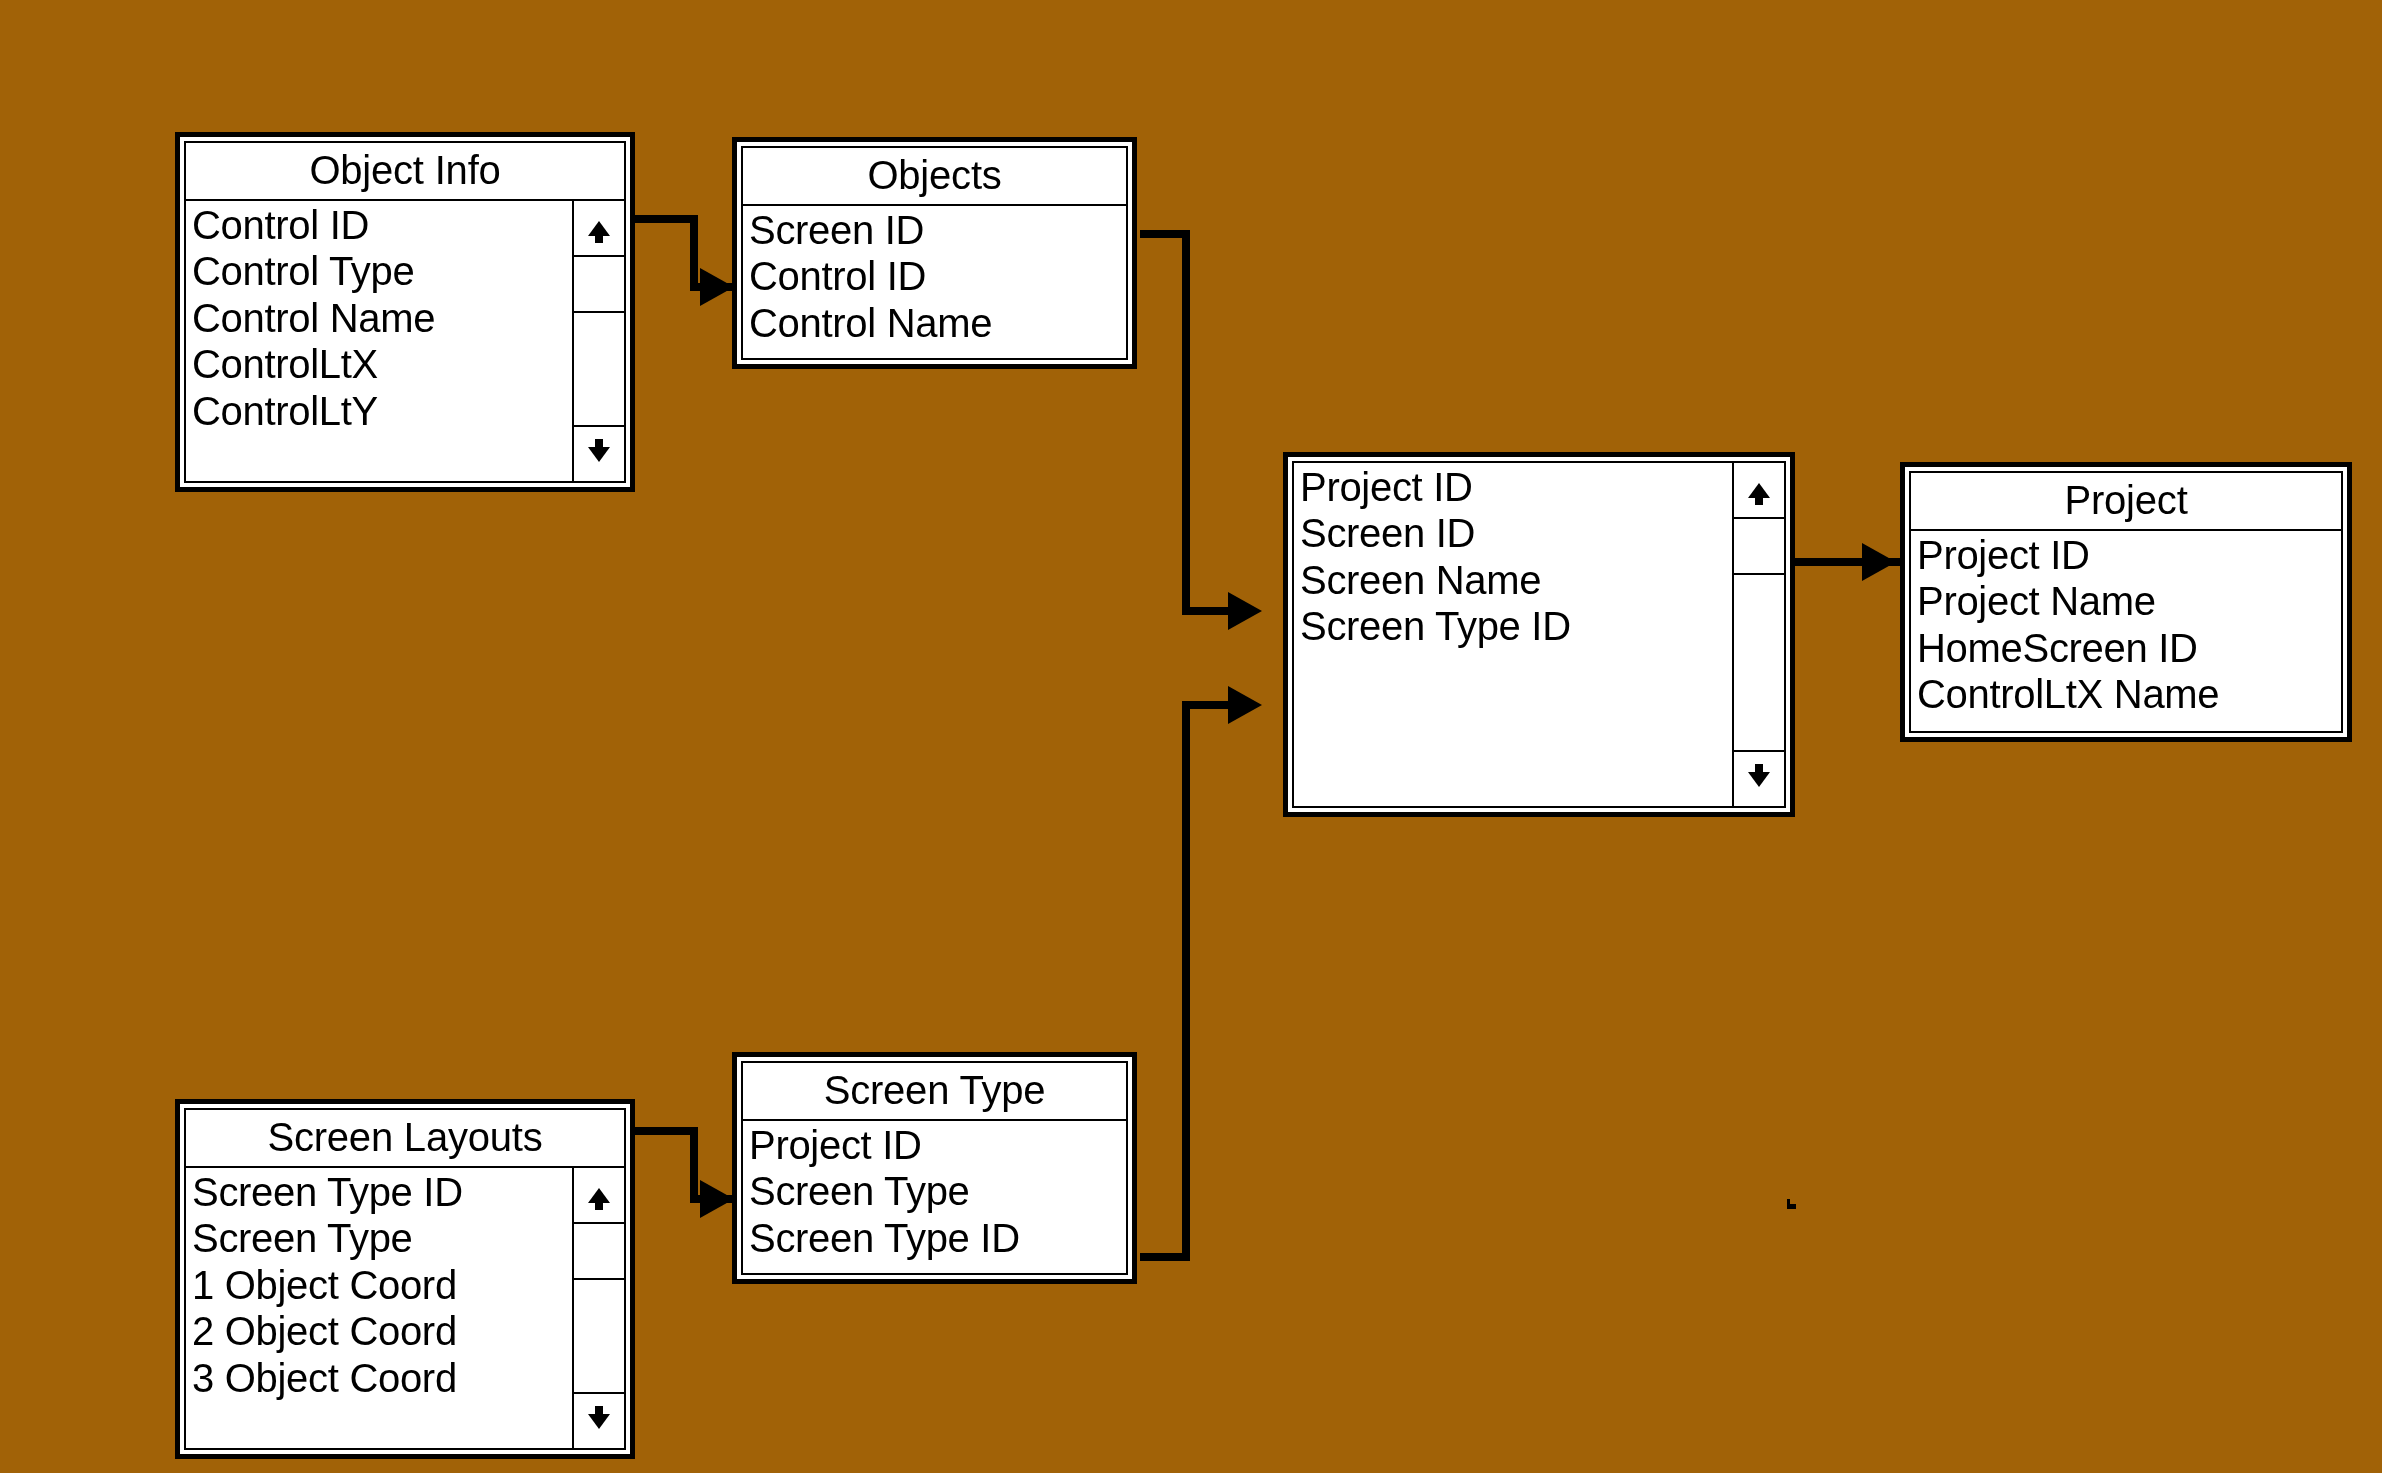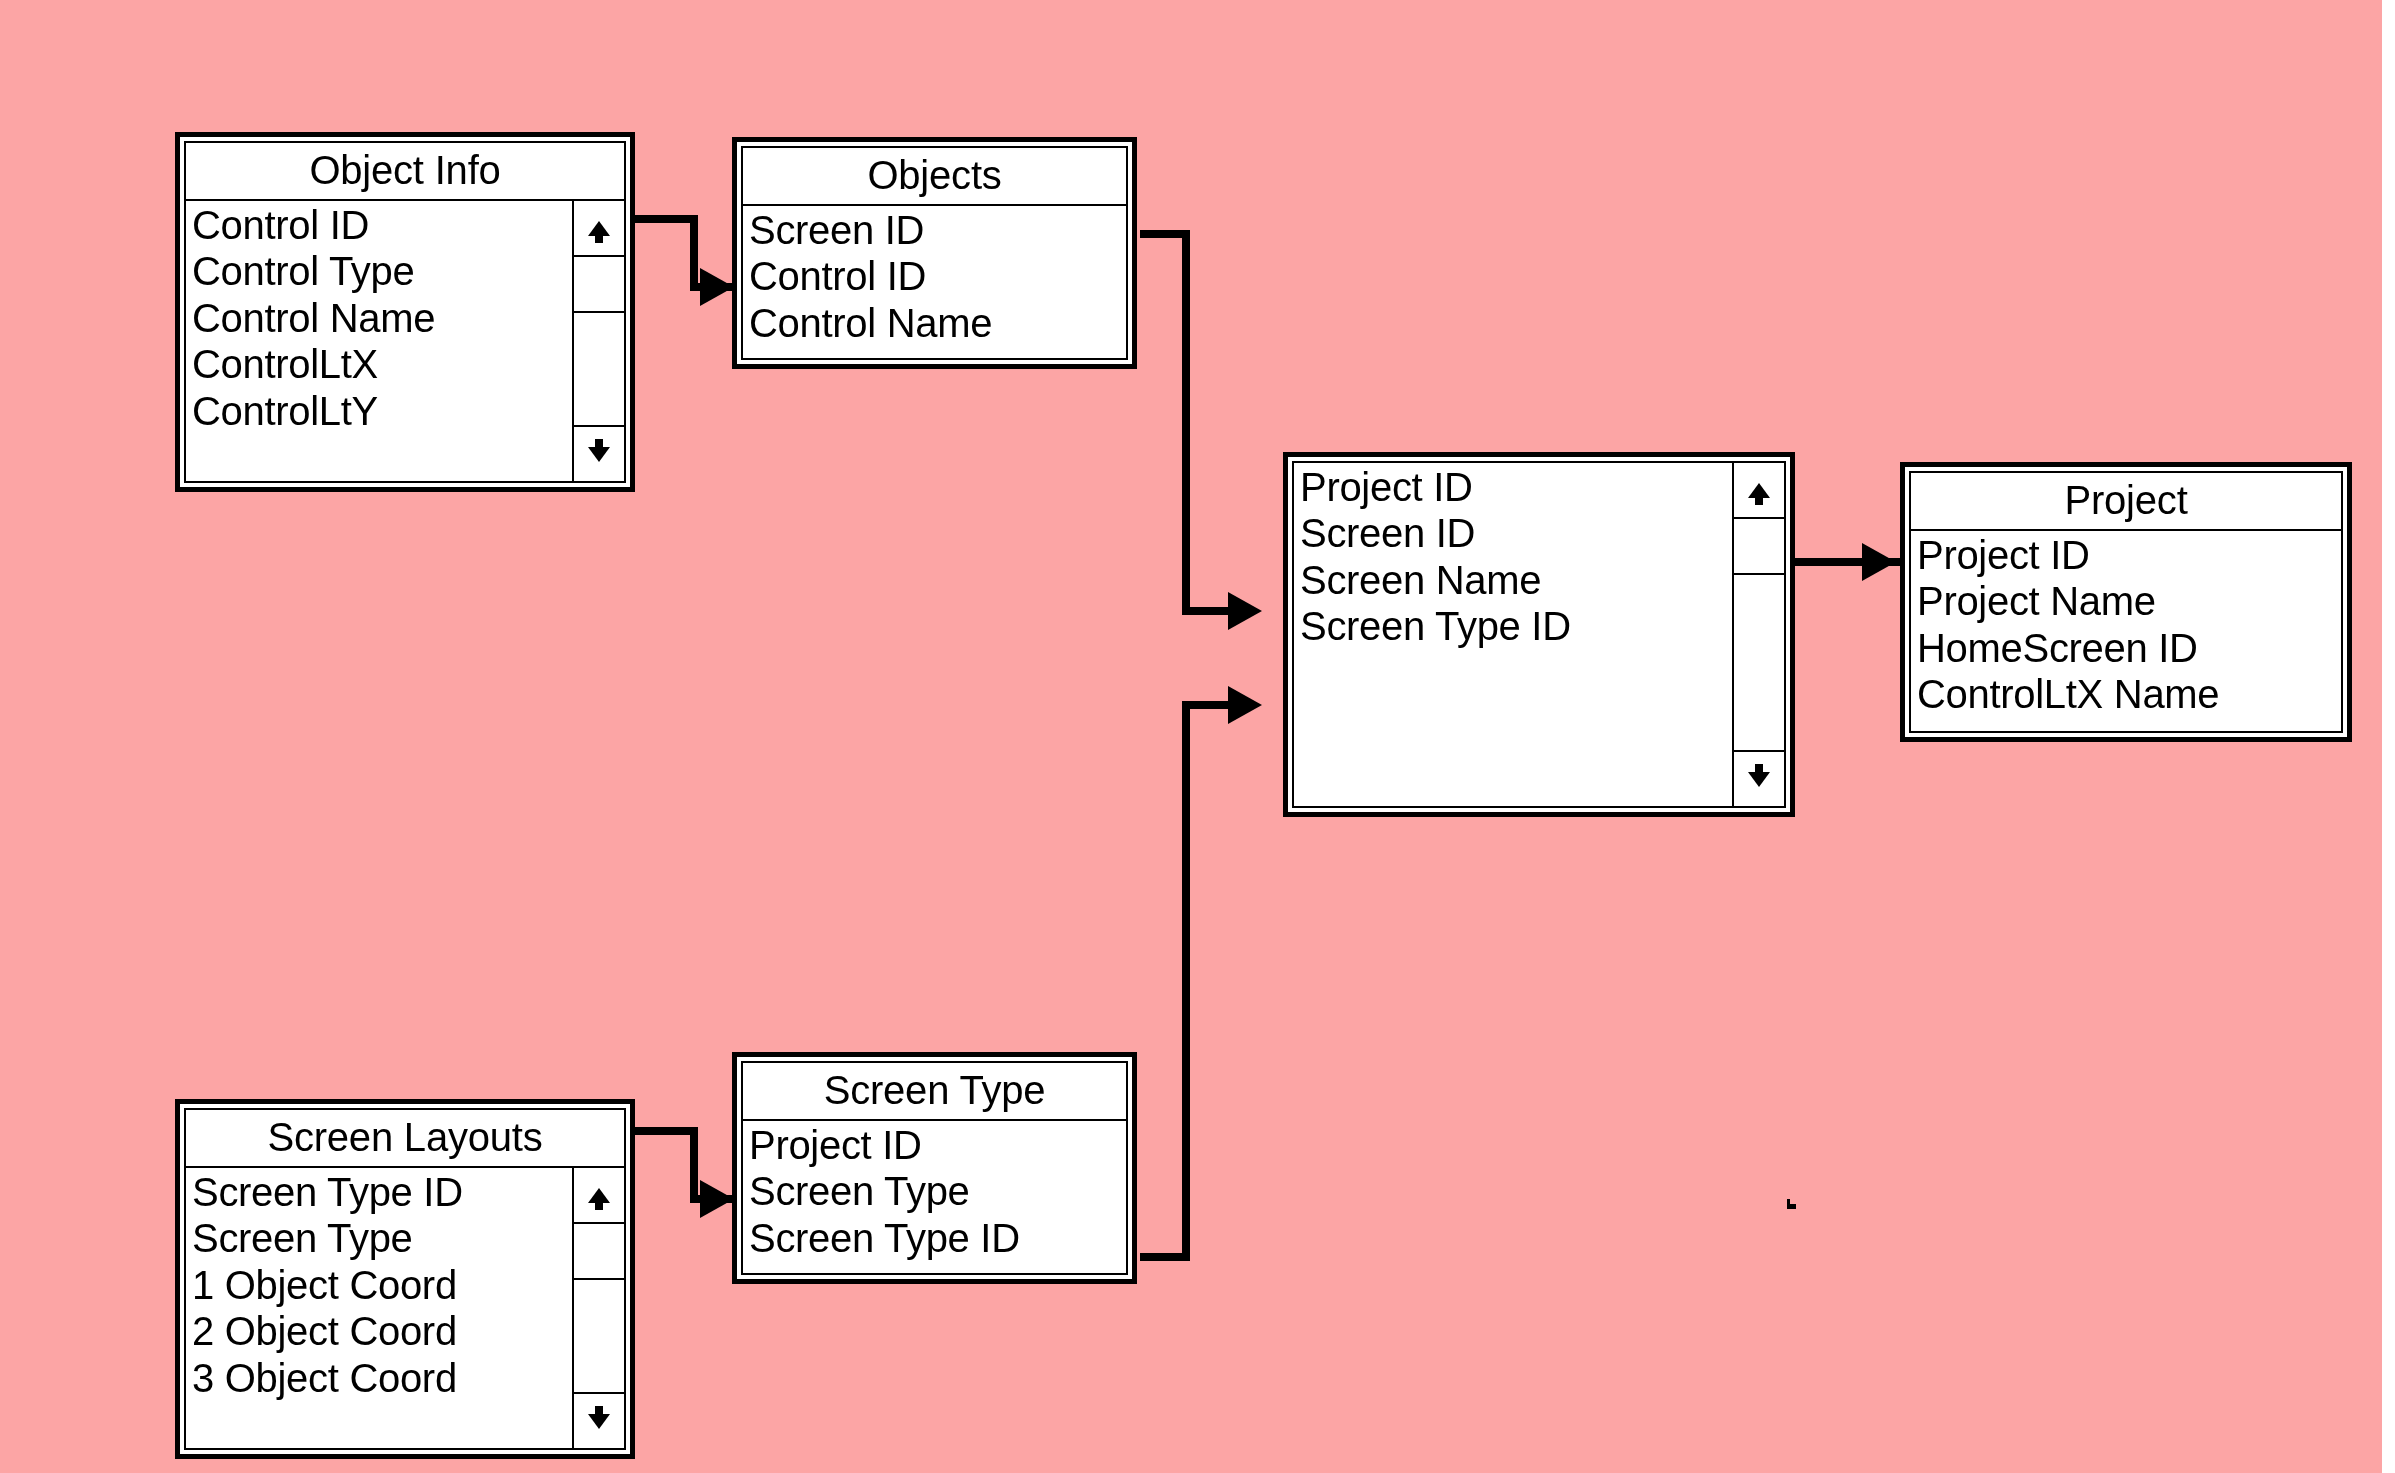--- a/index.html
+++ b/index.html
@@ -6,21 +6,21 @@
   html,body{margin:0;padding:0;background:#ffffff;}
   body{
     font-family:"Liberation Sans", sans-serif;
     color:#000000;
     -webkit-font-smoothing:none;
   }
   #canvas{
     position:relative;
     width:2382px;
     height:1473px;
-    background:#fca5a5;
+    background:#a16207;
     overflow:hidden;
   }
 
   
   .entity{
     position:absolute;
     box-sizing:border-box;
     background:#ffffff;
     border:5px solid #000000;
     padding:4px;

